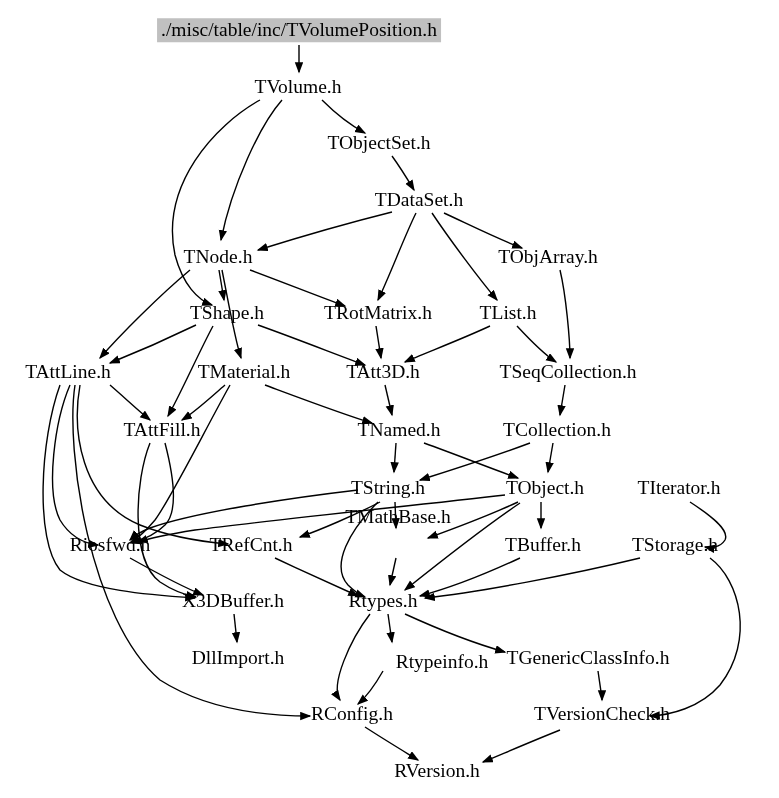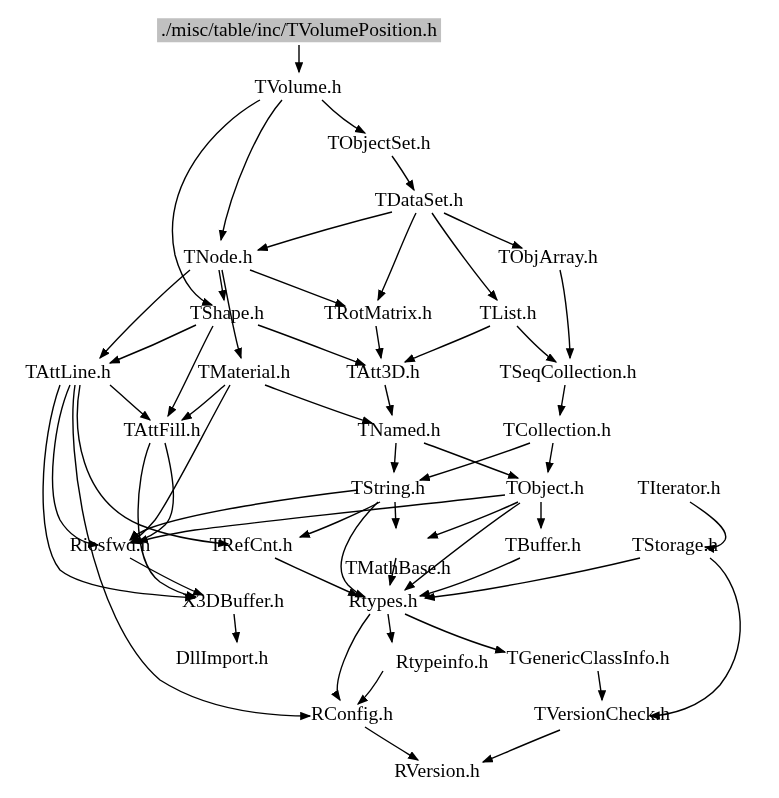--- a/index.html
+++ b/index.html
@@ -125,25 +125,25 @@
       <div class="node" style="left: 383px; top: 372px;">TAtt3D.h</div>
       <div class="node" style="left: 568px; top: 372px;">TSeqCollection.h</div>
       <div class="node" style="left: 162px; top: 430px;">TAttFill.h</div>
       <div class="node" style="left: 399px; top: 430px;">TNamed.h</div>
       <div class="node" style="left: 557px; top: 430px;">TCollection.h</div>
       <div class="node" style="left: 388px; top: 488px;">TString.h</div>
       <div class="node" style="left: 545px; top: 488px;">TObject.h</div>
       <div class="node" style="left: 679px; top: 488px;">TIterator.h</div>
       <div class="node" style="left: 110px; top: 545px;">Riosfwd.h</div>
       <div class="node" style="left: 251px; top: 545px;">TRefCnt.h</div>
-      <div class="node" style="left: 398px; top: 568px; text-align: center;">TMathBase.h</div>
+      <div class="node" style="left: 398px; top: 517px; text-align: center;">TMathBase.h</div>
       <div class="node" style="left: 543px; top: 545px;">TBuffer.h</div>
       <div class="node" style="left: 675px; top: 545px;">TStorage.h</div>
       <div class="node" style="left: 233px; top: 601px;">X3DBuffer.h</div>
       <div class="node" style="left: 383px; top: 601px;">Rtypes.h</div>
-      <div class="node" style="left: 222px; top: 658px;">DllImport.h</div>
+      <div class="node" style="left: 238px; top: 658px;">DllImport.h</div>
       <div class="node" style="left: 394px; top: 662px; margin-left: 48px;">Rtypeinfo.h</div>
       <div class="node" style="left: 588px; top: 658px;">TGenericClassInfo.h</div>
       <div class="node" style="left: 352px; top: 714px;">RConfig.h</div>
       <div class="node" style="left: 602px; top: 714px;">TVersionCheck.h</div>
       <div class="node" style="left: 437px; top: 771px;">RVersion.h</div>
     </div>
 </div>
 
 </body></html>

